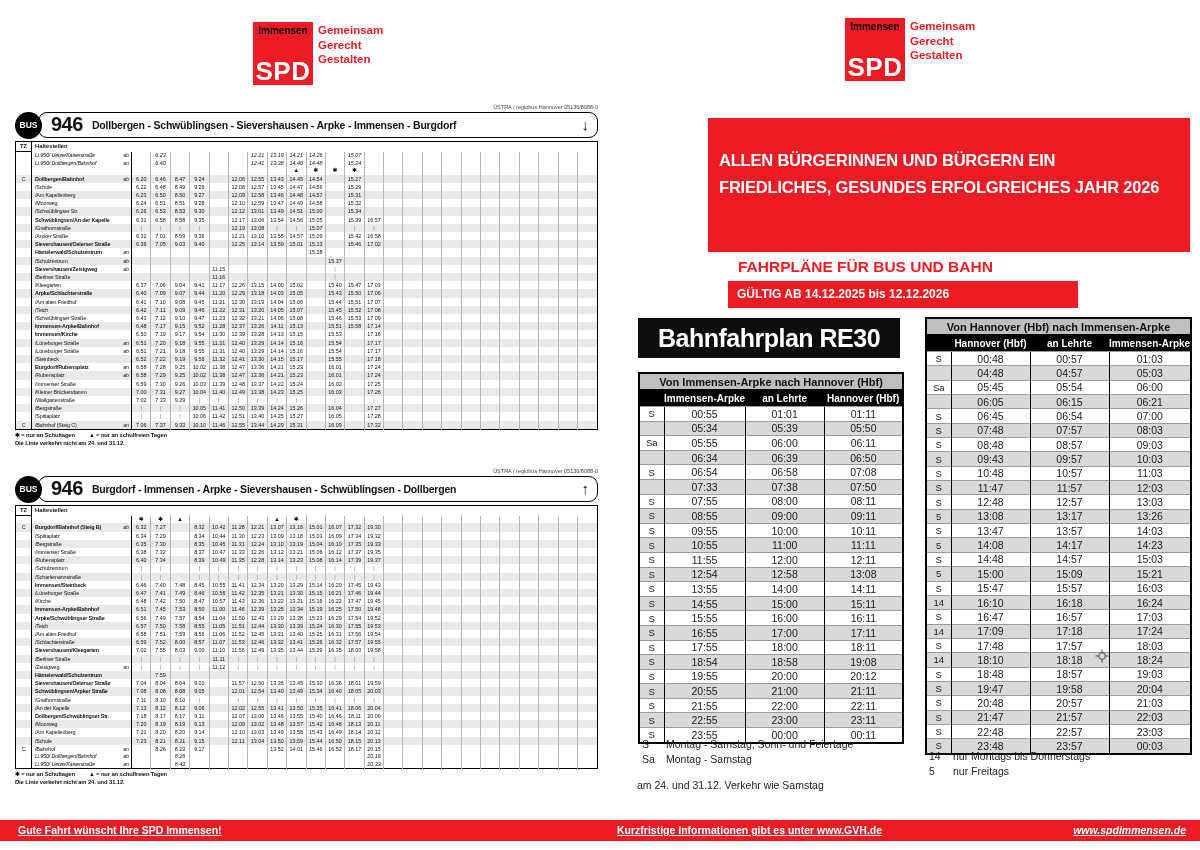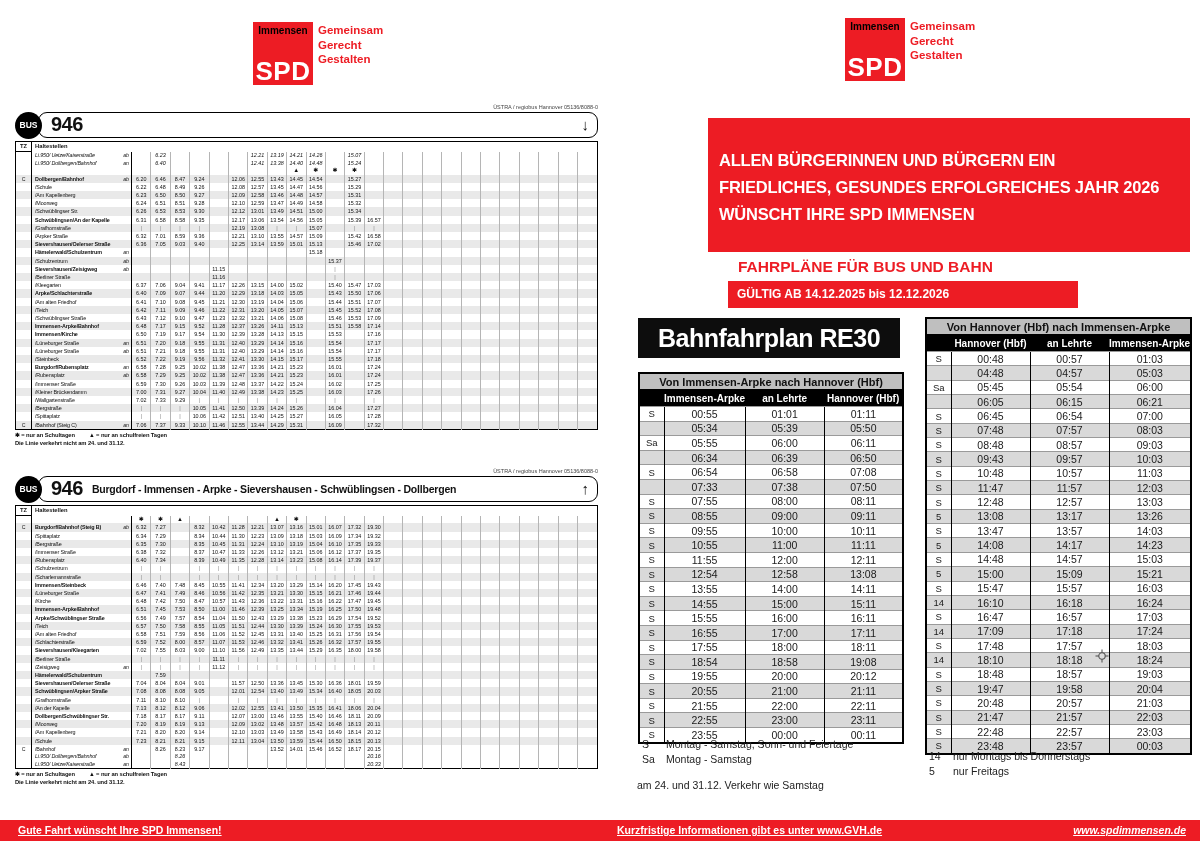--- a/index.html
+++ b/index.html
@@ -105,20 +105,21 @@
       <div>Gestalten</div>
     </div>
   </div>
 
   <div class="bus-block" style="left:15px;top:104px;">
     <div class="op">ÜSTRA / regiobus Hannover  05136/8088-0</div>
     <div class="line-head">
       <div class="bus-badge">BUS</div>
       <div class="line-box">
         <span class="line-num">946</span>
+        <span class="route">Dollbergen - Schwüblingsen - Sievershausen - Arpke - Immensen - Burgdorf</span>
         <span class="dir-arrow">↓</span>
       </div>
     </div>
     <div>
         <table class="bus-table">
           <colgroup>
             <col style="width: 16px;">
             <col style="width: 86px;">
             <col style="width: 14px;">
             <col style="width: 19.4px;">
@@ -2098,21 +2099,20 @@
       </div>
     <div class="fn">
       <span>✱ = nur an Schultagen</span><span>▲ = nur an schulfreien Tagen</span>
     </div>
     <div class="fn">Die Linie verkehrt nicht am 24. und 31.12.</div>
   </div>
 
   <div class="banner">
     <div>ALLEN BÜRGERINNEN UND BÜRGERN EIN</div>
     <div>FRIEDLICHES, GESUNDES ERFOLGREICHES JAHR  2026</div>
-    <div>WÜNSCHT IHRE SPD IMMENSEN</div>
   </div>
   <div class="box-white">FAHRPLÄNE FÜR BUS UND BAHN</div>
   <div class="box-red">GÜLTIG AB 14.12.2025 bis 12.12.2026</div>
 
   <div class="re30">Bahnfahrplan RE30</div>
   <div class="tt" style="left:638px;top:372px;">
       <table class="train-table tt-l">
         <colgroup>
           <col style="width: 25px;">
           <col style="width: 79px;">

